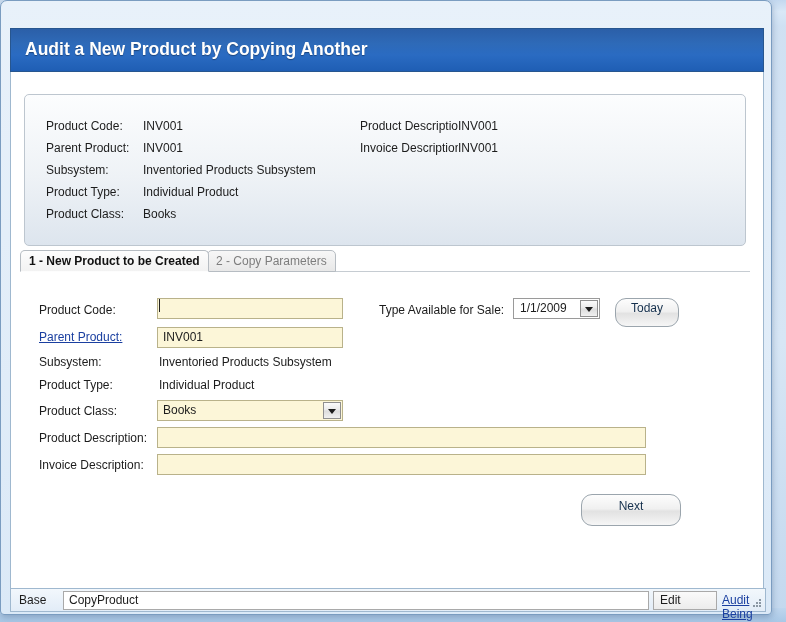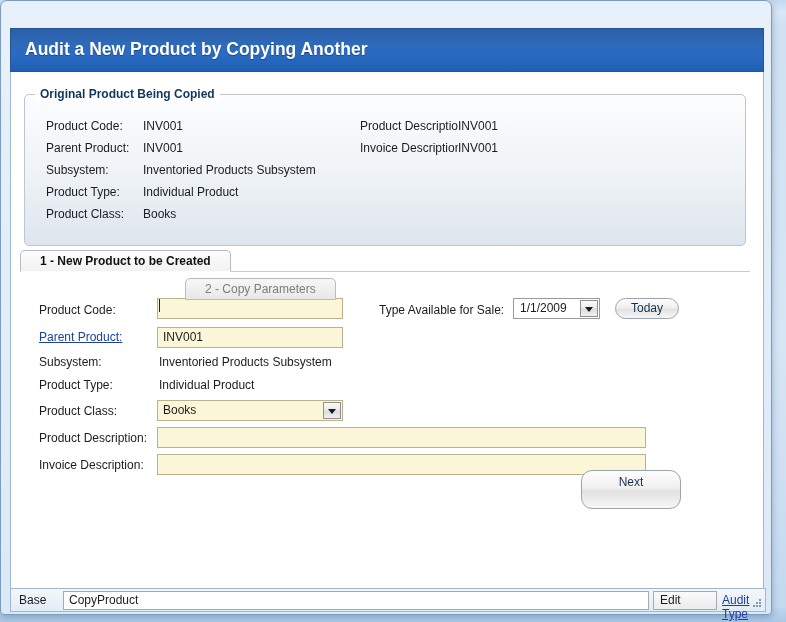--- a/index.html
+++ b/index.html
@@ -151,36 +151,35 @@
 
   
   #tabstrip { position: absolute; left: 9px; top: 178px; width: 730px; height: 22px; }
   .tab {
     position: absolute; top: 0; height: 22px;
     box-sizing: border-box;
     border: 1px solid #b6bcc2;
     border-radius: 5px 5px 0 0;
     font-size: 12px;
     line-height: 20px;
-    padding: 0 19px;
+    padding: 0 8px;
     white-space: nowrap;
   }
   #tab-0 {
     left: 0;
     background: linear-gradient(180deg,#fdfdfd 0%, #f2f2f2 100%);
     color: #111111; font-weight: bold;
     border-bottom: 1px solid #fdfdfd;
     z-index: 3;
   }
   #tab-1 {
-    left: 165px;
+    left: 187px;
     background: linear-gradient(180deg,#f7f7f7 0%, #e8e8e8 100%);
     color: #7d7d7d;
     z-index: 2;
-    margin-top: 28px;
   }
   #tabline {
     position: absolute; left: 9px; top: 199px; width: 730px; height: 1px;
     background: #c6ccd2;
   }
 
   
   .f-label {
     position: absolute; font-size: 12px; color: #1c1c1c; white-space: nowrap;
   }
@@ -307,21 +306,20 @@
 <div id="window">
 
 
   <div id="page-header">
     <div id="page-title">Audit a New Product by Copying Another</div>
   </div>
 
   <div id="content">
 
     <div id="groupbox">
-      <div id="groupbox-legend">Original Product Being Copied</div>
 
       <div class="gb-label" style="left:21px;top:24px;">Product Code:</div>
       <div class="gb-value" style="left:118px;top:24px;">INV001</div>
 
       <div class="gb-label" style="left:21px;top:46px;">Parent Product:</div>
       <div class="gb-value" style="left:118px;top:46px;">INV001</div>
 
       <div class="gb-label" style="left:21px;top:68px;">Subsystem:</div>
       <div class="gb-value" style="left:118px;top:68px;">Inventoried Products Subsystem</div>
 
@@ -370,30 +368,30 @@
     <div class="f-input" style="left:146px;top:355px;width:489px;"></div>
 
     <div class="f-label" style="left:28px;top:386px;">Invoice Description:</div>
     <div class="f-input" style="left:146px;top:382px;width:489px;"></div>
 
     <div class="f-label" style="left:368px;top:231px;">Type Available for Sale:</div>
     <div class="f-combo-white" style="left:502px;top:226px;width:87px;">
       <span style="position:absolute;left:6px;top:0;">1/1/2009</span>
       <span class="combo-btn"></span>
     </div>
-    <div class="pill-btn" style="left:604px;top:226px;width:64px;height:21px;line-height:19px;">Today</div>
-
-    <div class="pill-btn" style="left:570px;top:398px;width:100px;height:39px;line-height:22px;">Next</div>
+    <div class="pill-btn" style="left:604px;top:226px;width:64px;height:29px;line-height:19px;">Today</div>
+
+    <div class="pill-btn" style="left:570px;top:422px;width:100px;height:32px;line-height:22px;">Next</div>
   </div>
 
   <div id="statusbar">
     <div id="sb-base">Base</div>
     <div id="sb-field">CopyProduct</div>
     <div id="sb-edit">Edit</div>
-    <div id="sb-audit">Audit Type</div>
+    <div id="sb-audit">Audit Being</div>
     <div id="sb-grip">
       <i style="left:7px;top:1px;"></i>
       <i style="left:4px;top:4px;"></i>
         <i style="left:7px;top:4px;"></i>
       <i style="left:1px;top:7px;"></i>
         <i style="left:4px;top:7px;"></i>
         <i style="left:7px;top:7px;"></i>
     </div>
   </div>
 </div>

